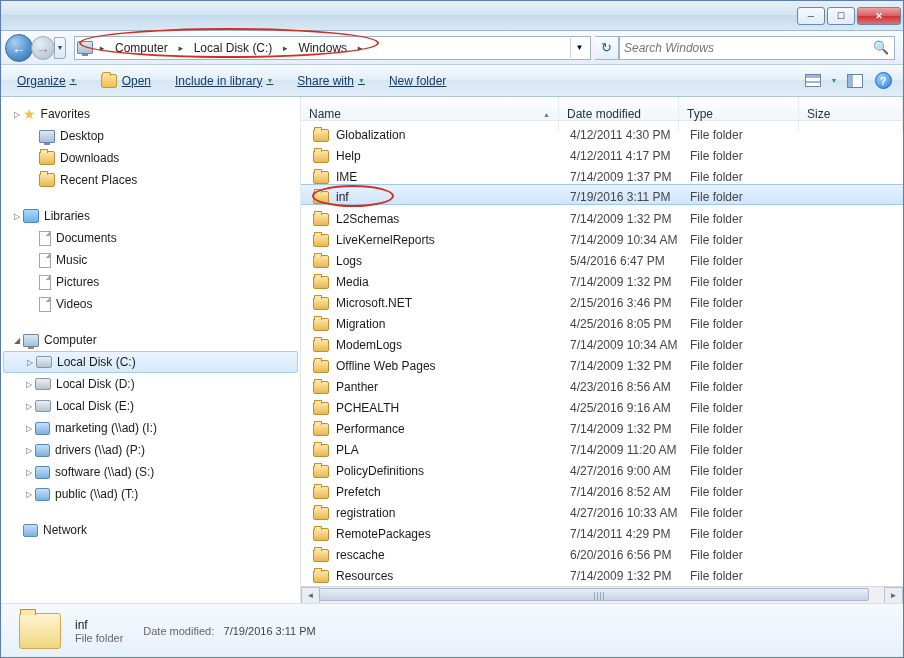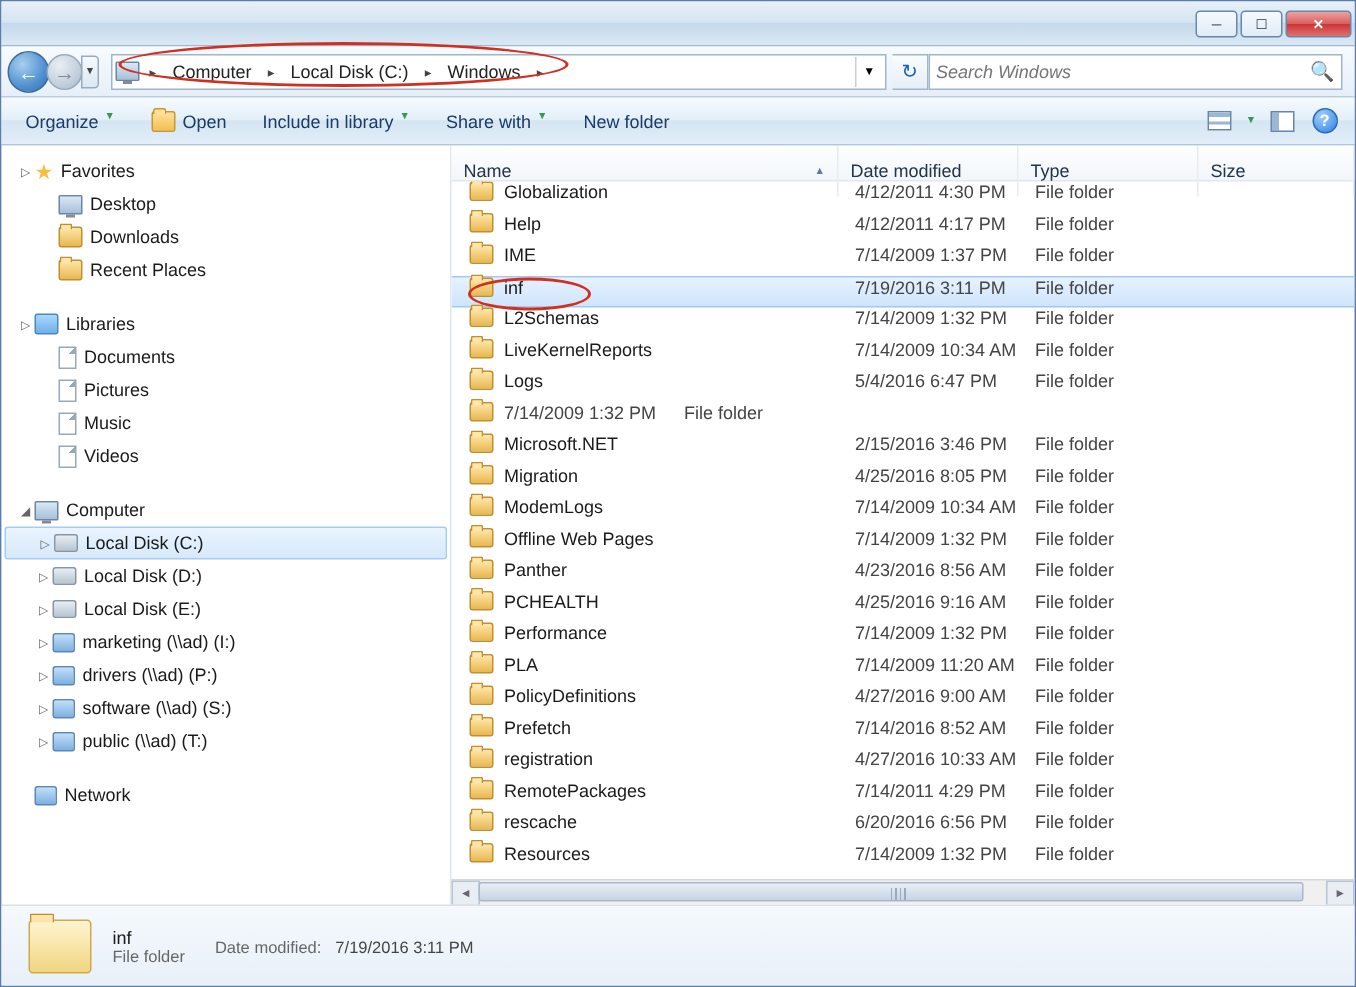--- a/index.html
+++ b/index.html
@@ -20,21 +20,21 @@
 .bc-seg span.txt { padding:0 6px; }
 .bc-arrow { width:14px; display:flex; align-items:center; justify-content:center; font-size:9px; color:#444; }
 .bc-drop { position:absolute; right:2px; top:1px; width:18px; height:20px; border-left:1px solid #ccd; display:flex; align-items:center; justify-content:center; font-size:8px; }
 .bc-refresh { width:24px; height:24px; border:1px solid #a2b4c8; border-left:none; background:linear-gradient(#fafdff,#e5eef6); display:flex; align-items:center; justify-content:center; color:#1560b0; font-size:13px; }
 
 .searchbox { width:276px; height:24px; border:1px solid #a2b4c8; background:#fff; display:flex; align-items:center; padding:0 4px; margin-right:4px; }
 .searchbox input { flex:1; border:none; outline:none; font-size:12px; font-style:italic; color:#888; background:transparent; }
 .searchbox .sicon { color:#5a7caa; font-size:13px; }
 
 .toolbar { height:32px; background:linear-gradient(#f6fbff,#e3eff8 48%,#d5e5f2 50%,#e2eefa); border-bottom:1px solid #b0c4da; display:flex; align-items:center; padding:0 8px; font-size:12px; color:#1a3b66; }
-.tb-item { padding:4px 8px; display:flex; align-items:flex-start; margin-right:8px; }
+.tb-item { padding:4px 8px; display:flex; align-items:center; margin-right:8px;text-decoration:underline; }
 .tb-item .drop { font-size:7px; margin-left:4px; color:#395; }
 .tb-item.open .ficon { width:16px; height:14px; background:linear-gradient(#ffe19a,#f0c050); border:1px solid #c89830; border-radius:2px; margin-right:5px; position:relative; }
 .tb-item.open .ficon::before { content:""; position:absolute; top:-3px; left:0; width:7px; height:3px; background:#ffe19a; border:1px solid #c89830; border-bottom:none; border-radius:2px 2px 0 0; }
 .tb-right { margin-left:auto; display:flex; align-items:center; gap:4px; }
 .tb-ico { width:24px; height:22px; border:1px solid transparent; border-radius:2px; display:flex; align-items:center; justify-content:center; }
 .view-ico::before { content:""; width:14px; height:11px; background:#fff; border:1px solid #6a85a8; display:block; box-shadow:inset 0 3px #9ab8d5,inset 0 6px #fff,inset 0 8px #9ab8d5; }
 .view-split { width:10px; font-size:7px; color:#395; text-align:center; }
 .pane-ico::before { content:""; width:14px; height:12px; border:1px solid #6a85a8; background:linear-gradient(90deg,#9ab8d5 35%,#fff 35%); display:block; }
 .help-ico { width:17px; height:17px; border-radius:50%; background:radial-gradient(circle at 35% 30%,#a0d0ff,#3080e0); border:1px solid #2468b8; color:#fff; font-size:11px; font-weight:bold; display:flex; align-items:center; justify-content:center; }
 
@@ -58,21 +58,21 @@
 .doc { width:12px; height:15px; background:#fff; border:1px solid #98a8b8; position:relative; }
 .doc::before { content:""; position:absolute; top:0; right:0; width:4px; height:4px; background:linear-gradient(135deg,#fff 48%,#98a8b8 50%); }
 
 .listpane { flex:1; display:flex; flex-direction:column; position:relative; }
 .cols { display:flex; height:24px; border-bottom:1px solid #e2e8ee; font-size:12px; color:#22334a; background:linear-gradient(#fdfeff,#f2f6fa); }
 .col { padding:17px 8px; border-right:1px solid #e8ecf0; display:flex; align-items:center; }
 .col.name { width:258px; } .col.date { width:120px; } .col.type { width:120px; } .col.size { flex:1; }
 .col .sort { font-size:7px; margin-left:auto; color:#5a7aa8; }
 
 .rows { flex:1; overflow-y:scroll; overflow-x:hidden; font-size:12px; position:relative; }
-.row { display:flex; align-items:flex-start; height:21px; padding-left:12px; }
+.row { display:flex; align-items:flex-end; height:21px; padding-left:12px; }
 .row.sel { background:linear-gradient(#e6f2ff,#cfe5fb); border-top:1px solid #a0c8f0; border-bottom:1px solid #a0c8f0; }
 .row .ricon { width:16px; height:13px; margin-right:7px; }
 .row .c-name { width:234px; color:#1a1a1a; } 
 .row .c-date { width:120px; color:#444; }
 .row .c-type { width:120px; color:#444; }
 
 .rows::-webkit-scrollbar { width:17px; }
 .rows::-webkit-scrollbar-track { background:#f0f0f0; border-left:1px solid #d8d8d8; }
 .rows::-webkit-scrollbar-thumb { background:linear-gradient(90deg,#e8eef6,#c8d4e4); border:1px solid #a8b8cc; border-radius:2px; }
 .rows::-webkit-scrollbar-button { height:17px; background:#e8eef4; border:1px solid #b8c4d0; }
@@ -196,25 +196,25 @@
             <span class="tw">▷</span>
             <span class="lib ico16"></span>
             <span class="lbl">Libraries</span>
           </div>
        <div class="side-row indent">
             <span class="doc ico16"></span>
             <span class="lbl">Documents</span>
           </div>
        <div class="side-row indent">
             <span class="doc ico16"></span>
+            <span class="lbl">Music</span>
+          </div>
+       <div class="side-row indent">
+            <span class="doc ico16"></span>
             <span class="lbl">Pictures</span>
-          </div>
-       <div class="side-row indent">
-            <span class="doc ico16"></span>
-            <span class="lbl">Music</span>
           </div>
        <div class="side-row indent">
             <span class="doc ico16"></span>
             <span class="lbl">Videos</span>
           </div>
      </div>
      <div class="side-group">
        <div class="side-row">
             <span class="tw">◢</span>
             <span class="comp ico16"></span>
@@ -319,20 +319,21 @@
             <span class="c-type">File folder</span>
           </div>
           <div class="row">
             <span class="fold ico16 ricon"></span>
             <span class="c-name">Logs</span>
             <span class="c-date">5/4/2016 6:47 PM</span>
             <span class="c-type">File folder</span>
           </div>
           <div class="row">
             <span class="fold ico16 ricon"></span>
+            <span class="c-name">Media</span>
             <span class="c-date">7/14/2009 1:32 PM</span>
             <span class="c-type">File folder</span>
           </div>
           <div class="row">
             <span class="fold ico16 ricon"></span>
             <span class="c-name">Microsoft.NET</span>
             <span class="c-date">2/15/2016 3:46 PM</span>
             <span class="c-type">File folder</span>
           </div>
           <div class="row">

